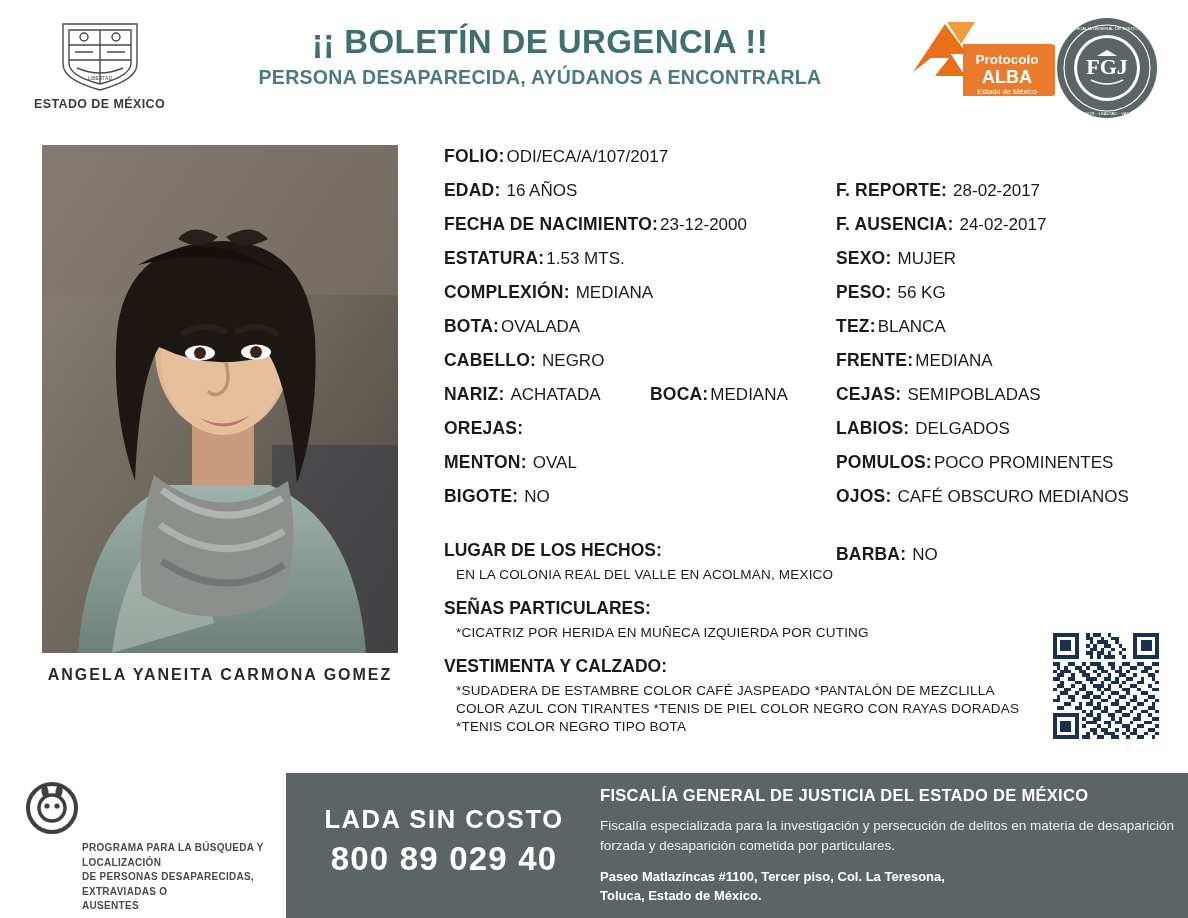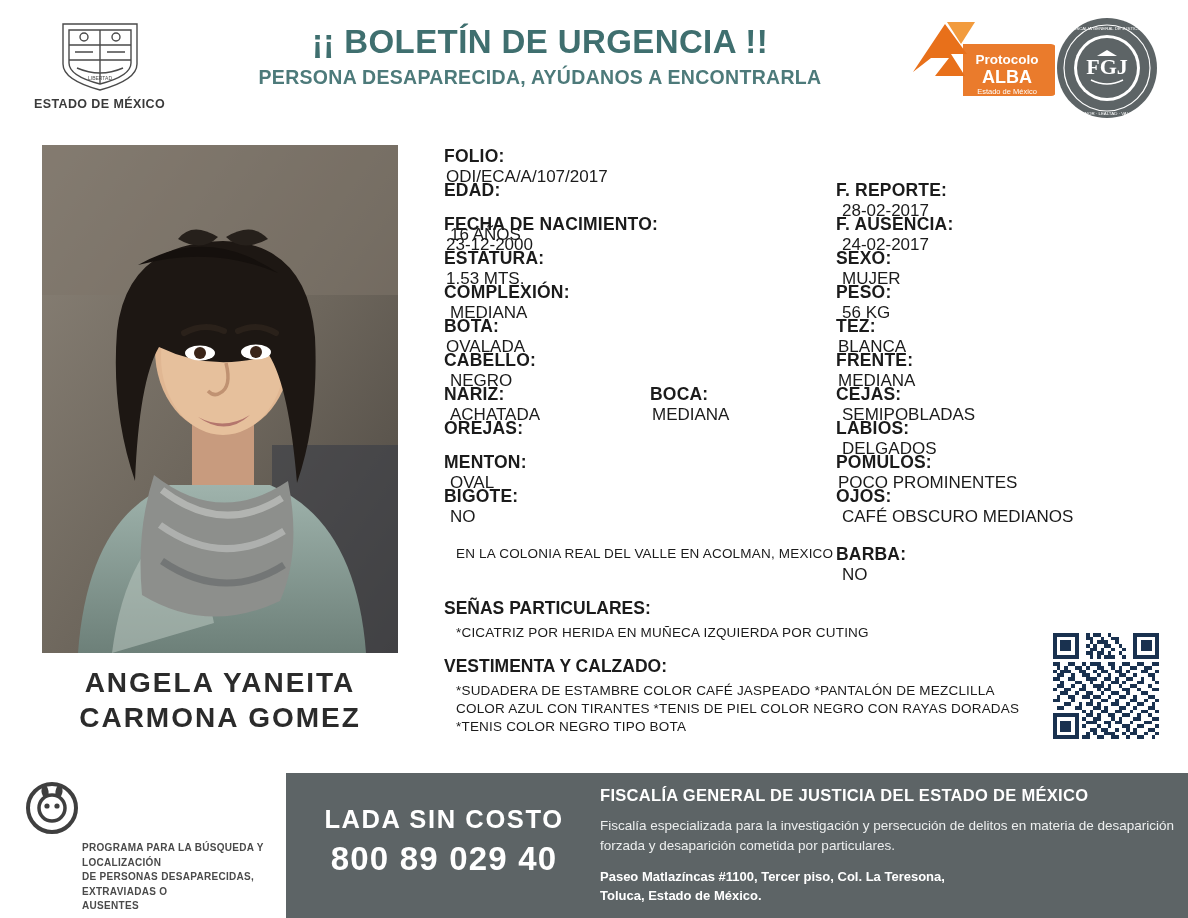--- a/index.html
+++ b/index.html
@@ -50,27 +50,27 @@
   
   .photo-wrap {
     position:absolute; left:42px; top:145px; width:356px; height:508px;
     overflow:hidden;
     background:#6f6a62;
   }
   .photo-canvas { position:absolute; inset:0; }
   .person-name {
     position:absolute; left:42px; top:665px; width:356px;
     text-align:center;
-    font-size:28px; font-weight:bold; letter-spacing:2px;
+    font-size:16px; font-weight:bold; letter-spacing:2px;
     color:#2b2b2b; line-height:1.25;
   }
 
   
   .fields { position:absolute; left:0; top:136px; width:1188px; }
-  .row { position:absolute; display:flex; align-items:flex-start;flex-direction:column; }
+  .row { position:absolute; display:flex; align-items:flex-end; }
   .lbl { font-weight:bold; font-size:17.5px; letter-spacing:.2px; color:#1b1b1b; white-space:nowrap; }
   .val { font-size:17px; color:#1b1b1b; margin-left:6px; white-space:nowrap; }
   .val.tight { margin-left:2px; }
 
   .blocklabel { font-weight:bold; font-size:17.5px; color:#1b1b1b; }
   .blocktext { font-size:13.5px; color:#1b1b1b; line-height:1.32; letter-spacing:.2px; }
 
   
   .qr { position:absolute; left:1053px; top:633px; width:106px; height:106px; }
 
@@ -217,21 +217,21 @@
 
 <div class="person-name">ANGELA YANEITA CARMONA GOMEZ</div>
 
 <div class="fields">
 
   <div class="row" style="left:444px; top:10px;">
     <span class="lbl">FOLIO:</span>
     <span class="val tight">ODI/ECA/A/107/2017</span>
   </div>
 
-  <div class="row" style="left:444px; top:44px;gap:24px;">
+  <div class="row" style="left:444px; top:44px;">
     <span class="lbl">EDAD:</span>
     <span class="val">16 AÑOS</span>
   </div>
 
   <div class="row" style="left:444px; top:78px;">
     <span class="lbl">FECHA DE NACIMIENTO:</span>
     <span class="val tight">23-12-2000</span>
   </div>
 
   <div class="row" style="left:444px; top:112px;">
@@ -328,20 +328,21 @@
     <span class="lbl">OJOS:</span>
     <span class="val">CAFÉ OBSCURO MEDIANOS</span>
   </div>
 
   <div class="row" style="left:836px; top:408px;">
     <span class="lbl">BARBA:</span>
     <span class="val">NO</span>
   </div>
 
   <div style="position:absolute; left:444px; top:404px; width:420px;">
+    <div class="blocklabel">LUGAR DE LOS HECHOS:</div>
     <div class="blocktext" style="margin-top:5px; margin-left:12px;">EN LA COLONIA REAL DEL VALLE EN ACOLMAN, MEXICO</div>
   </div>
 
   <div style="position:absolute; left:444px; top:462px; width:460px;">
     <div class="blocklabel">SEÑAS PARTICULARES:</div>
     <div class="blocktext" style="margin-top:5px; margin-left:12px;">*CICATRIZ POR HERIDA EN MUÑECA IZQUIERDA POR CUTING</div>
   </div>
 
   <div style="position:absolute; left:444px; top:520px; width:590px;">
     <div class="blocklabel">VESTIMENTA Y CALZADO:</div>

